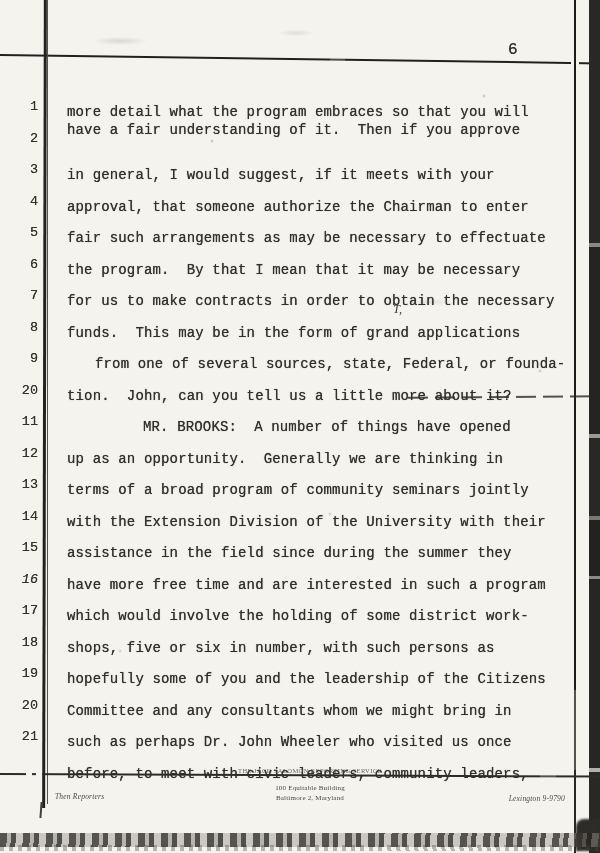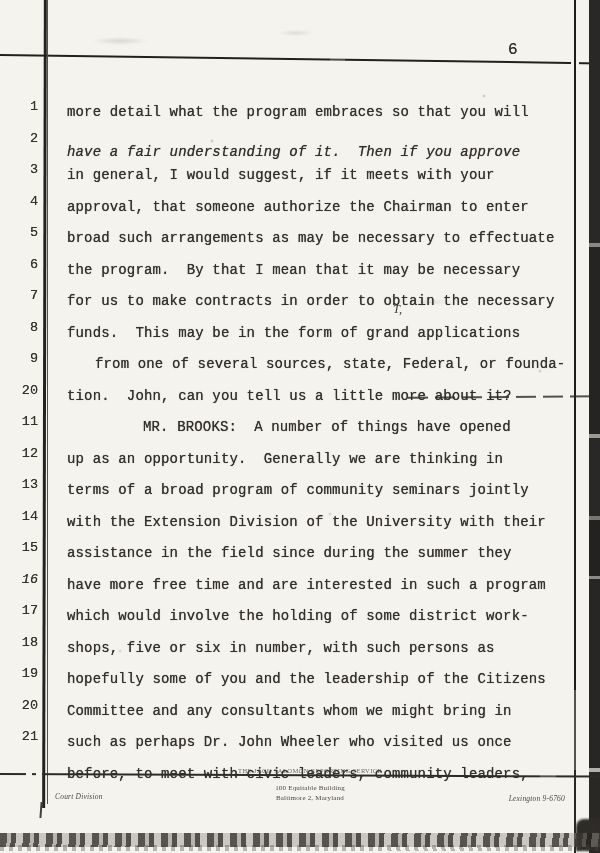--- a/index.html
+++ b/index.html
@@ -133,24 +133,24 @@
       <div class="line-no" style="top: 571.5px; font-style: italic;">16</div>
       <div class="line-no" style="top: 603px;">17</div>
       <div class="line-no" style="top: 634.5px;">18</div>
       <div class="line-no" style="top: 666px;">19</div>
       <div class="line-no" style="top: 697.5px;">20</div>
       <div class="line-no" style="top: 729px;">21</div>
     </div>
 
   <div id="transcript-lines">
       <div class="t-line" style="top: 104px;">more detail what the program embraces so that you will</div>
-      <div class="t-line" style="top: 144px; font-style: italic;">have a fair understanding of it.  Then if you approve</div>
+      <div class="t-line" style="top: 122px;">have a fair understanding of it.  Then if you approve</div>
       <div class="t-line" style="top: 167px;">in general, I would suggest, if it meets with your</div>
       <div class="t-line" style="top: 198.5px;">approval, that someone authorize the Chairman to enter</div>
-      <div class="t-line" style="top: 230px;">broad such arrangements as may be necessary to effectuate</div>
+      <div class="t-line" style="top: 230px;">fair such arrangements as may be necessary to effectuate</div>
       <div class="t-line" style="top: 261.5px;">the program.  By that I mean that it may be necessary</div>
       <div class="t-line" style="top: 293px;">for us to make contracts in order to obtain the necessary</div>
       <div class="t-line" style="top: 324.5px; font-family: Liberation Mono, monospace;">funds.  This may be in the form of grand applications</div>
       <div class="t-line" style="top: 356px; margin-left: 28px;">from one of several sources, state, Federal, or founda-</div>
       <div class="t-line" style="top: 387.5px;">tion.  John, can you tell us a little more about it?</div>
       <div class="t-line indent" style="top: 419px;">MR. BROOKS:  A number of things have opened</div>
       <div class="t-line" style="top: 450.5px;">up as an opportunity.  Generally we are thinking in</div>
       <div class="t-line" style="top: 482px;">terms of a broad program of community seminars jointly</div>
       <div class="t-line" style="top: 513.5px;">with the Extension Division of the University with their</div>
       <div class="t-line" style="top: 545px;">assistance in the field since during the summer they</div>
@@ -159,18 +159,18 @@
       <div class="t-line" style="top: 639.5px;">shops, five or six in number, with such persons as</div>
       <div class="t-line" style="top: 671px;">hopefully some of you and the leadership of the Citizens</div>
       <div class="t-line" style="top: 702.5px;">Committee and any consultants whom we might bring in</div>
       <div class="t-line" style="top: 734px;">such as perhaps Dr. John Wheeler who visited us once</div>
       <div class="t-line" style="top: 765.5px;">before, to meet with civic leaders, community leaders,</div>
     </div>
 
   <div class="hand-note">T,</div>
 
   <div class="footer-text footer-center-1">THE JACK SALOMON REPORTING SERVICE</div>
-  <div class="footer-text footer-left">Court Division</div>
+  <div class="footer-text footer-left">Then Reporters</div>
   <div class="footer-text footer-center-2">100 Equitable Building</div>
   <div class="footer-text footer-center-3">Baltimore 2, Maryland</div>
-  <div class="footer-text footer-right">Lexington 9-6760</div>
+  <div class="footer-text footer-right">Lexington 9-9790</div>
 
 </div>
 
 </body></html>

